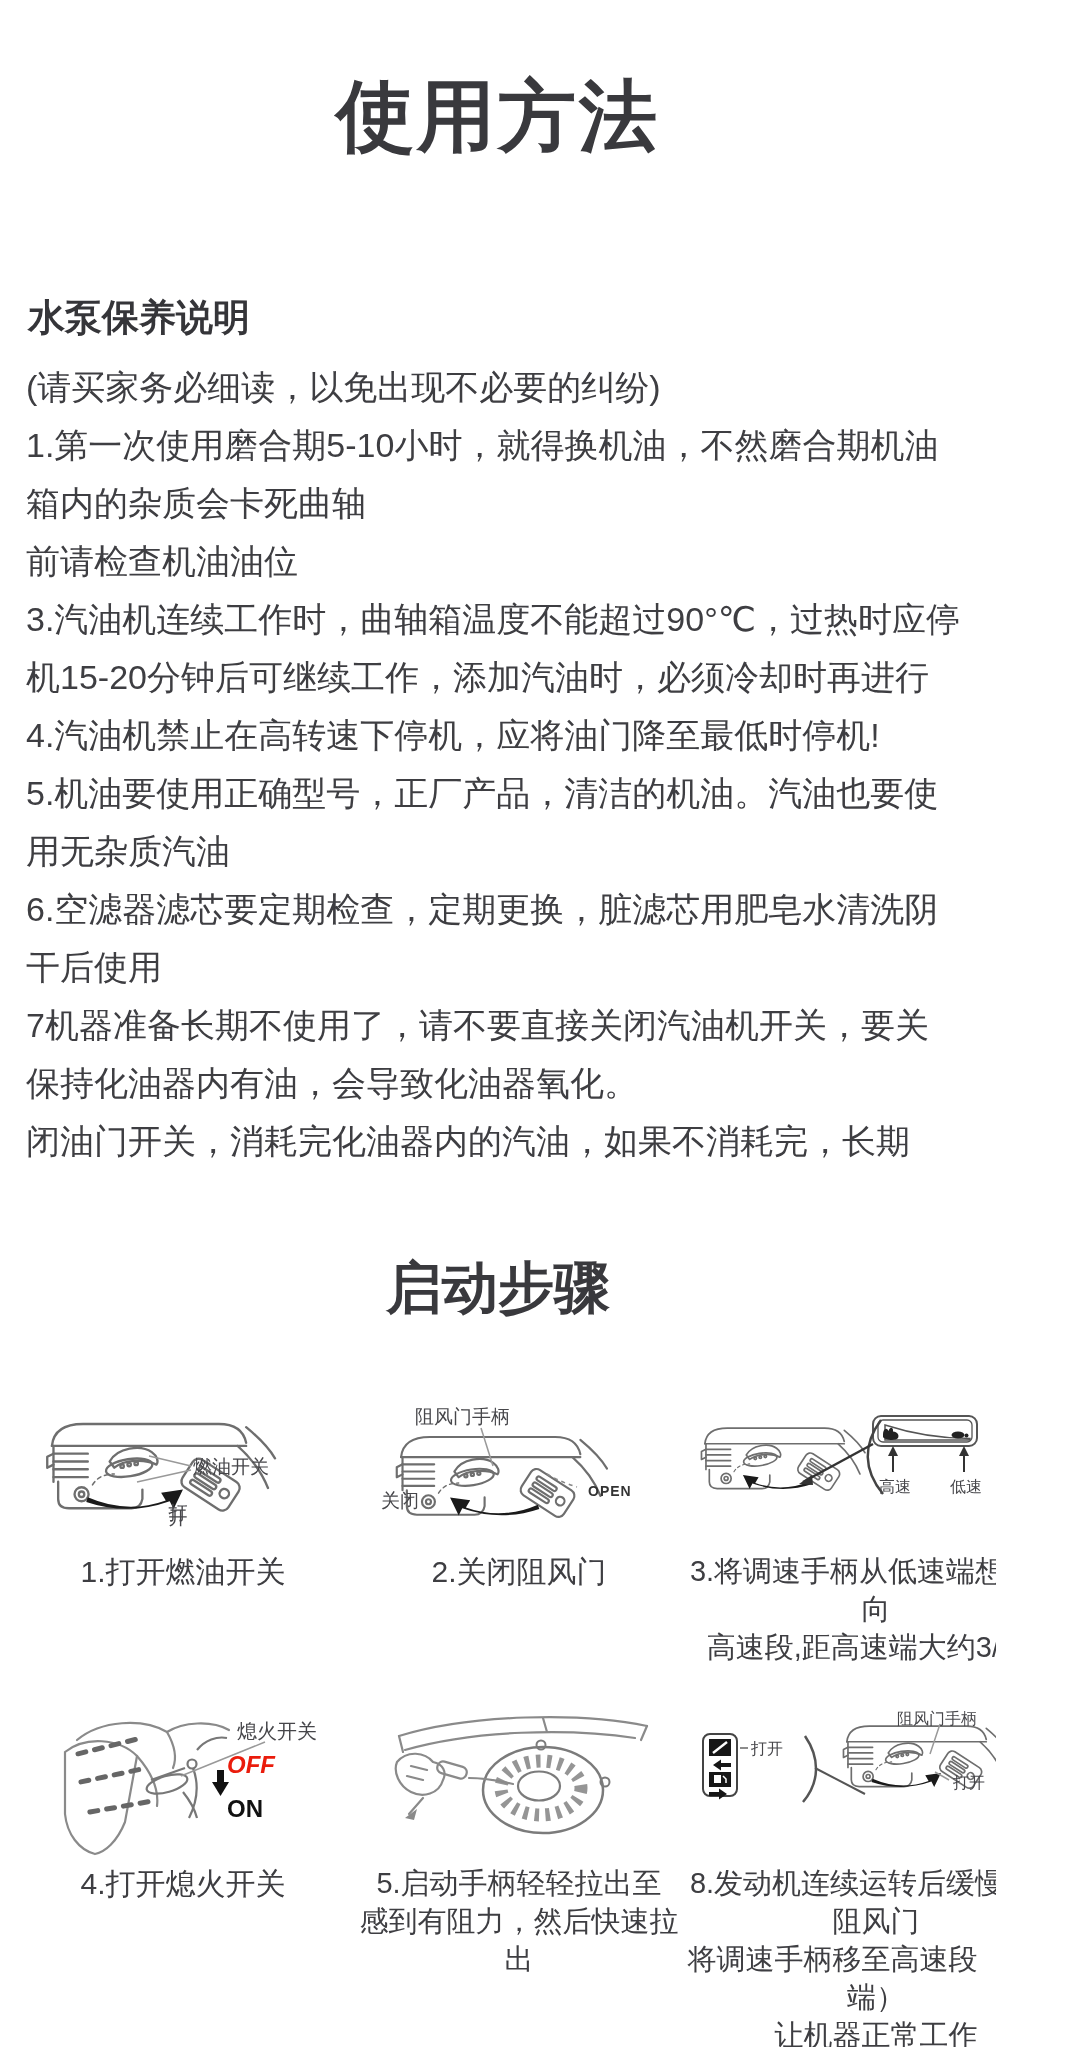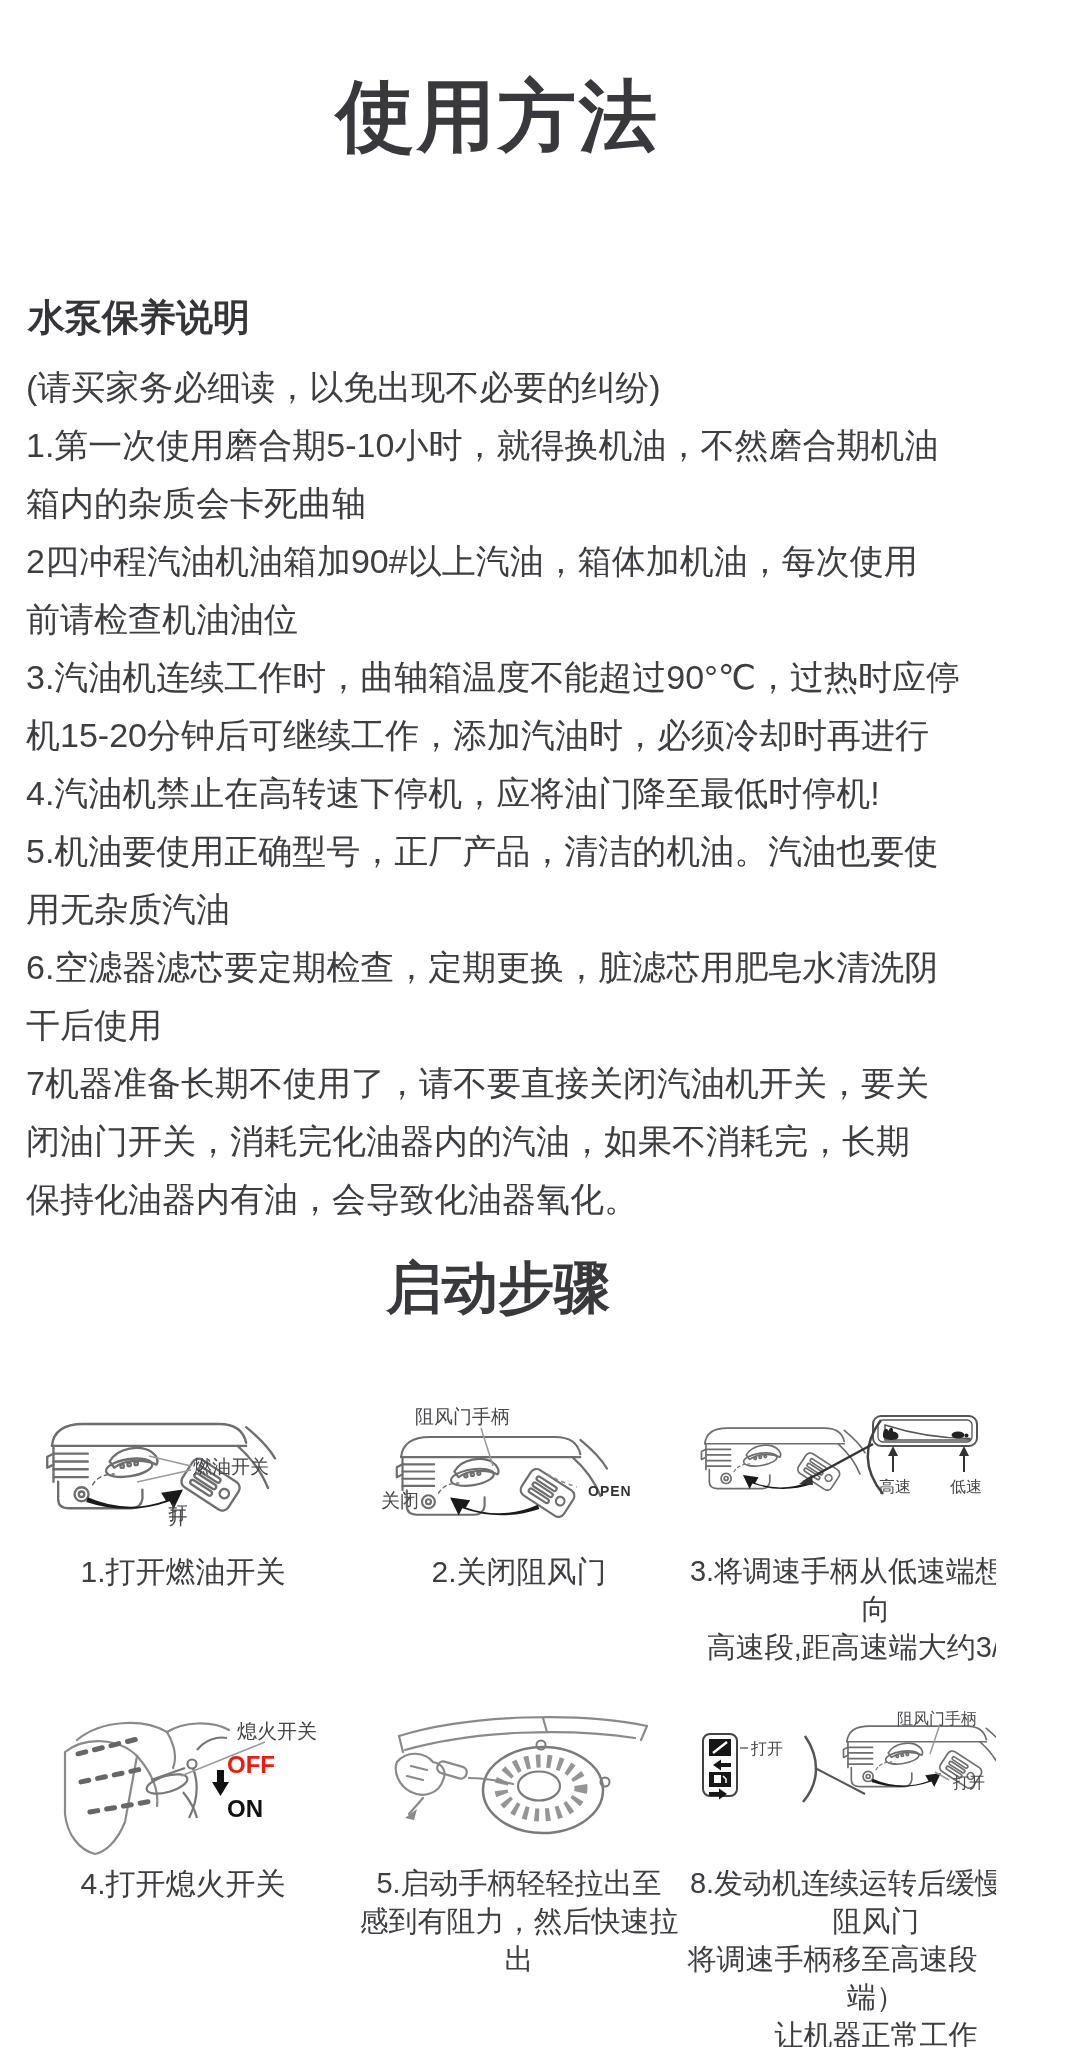--- a/index.html
+++ b/index.html
@@ -19,21 +19,21 @@
          grid-template-columns:336px 336px 378px;padding-left:15px;row-gap:40px;}
   .step{display:flex;flex-direction:column;align-items:center;}
   .fig{position:relative;width:100%;}
   .fig.r1{height:140px;}
   .fig.r2{height:150px;}
   .fig svg{position:absolute;left:0;top:0;}
   .lbl{position:absolute;font-size:19px;line-height:22px;color:#46464a;white-space:nowrap;}
   .lbl.small{font-size:16px;}
   .lbl.vert{writing-mode:vertical-rl;letter-spacing:6px;}
   .lbl.en{font-size:14px;font-weight:700;letter-spacing:1px;color:#333;}
-  .lbl.off{font-size:24px;font-weight:700;color:#ea1c0c;}
+  .lbl.off{font-size:24px;font-weight:700;color:#ea1c0c;font-style:italic;}
   .lbl.on{font-size:24px;font-weight:700;color:#111;}
   .cap{margin-top:8px;text-align:center;font-size:30px;line-height:40px;color:#3e3e42;}
   .cap.multi{font-size:29px;line-height:38px;}
   .cap span{display:block;}
   .defs{position:absolute;width:0;height:0;overflow:hidden;}
 </style>
 </head>
 <body>
 
 <svg class="defs" aria-hidden="true">
@@ -76,42 +76,41 @@
 
   <div class="mtext">
     <p>
         <span>(请买家务必细读，以免出现不必要的纠纷)</span>
       </p>
     <p>
       <span>1.第一次使用磨合期5-10小时，就得换机油，不然磨合期机油</span>
         <span>箱内的杂质会卡死曲轴</span>
       </p>
     <p>
-      <span>2四冲程汽油机油箱加90#以上汽油，箱体加机油，每次使用</span>
         <span>前请检查机油油位</span>
       </p>
     <p>
       <span>3.汽油机连续工作时，曲轴箱温度不能超过90°℃，过热时应停</span>
         <span>机15-20分钟后可继续工作，添加汽油时，必须冷却时再进行</span>
       </p>
     <p>
       <span>4.汽油机禁止在高转速下停机，应将油门降至最低时停机!</span>
       </p>
     <p>
       <span>5.机油要使用正确型号，正厂产品，清洁的机油。汽油也要使</span>
         <span>用无杂质汽油</span>
       </p>
     <p>
       <span>6.空滤器滤芯要定期检查，定期更换，脏滤芯用肥皂水清洗阴</span>
         <span>干后使用</span>
       </p>
     <p>
       <span>7机器准备长期不使用了，请不要直接关闭汽油机开关，要关</span>
+        <span>保持化油器内有油，会导致化油器氧化。</span>
         <span>闭油门开关，消耗完化油器内的汽油，如果不消耗完，长期</span>
-        <span>保持化油器内有油，会导致化油器氧化。</span>
       </p>
   </div>
 
   <h2 class="startup-heading">启动步骤</h2>
 
   <div class="steps">
 
     <div class="step">
       <div class="fig r1">
         <svg width="336" height="140" viewBox="0 0 336 140">

